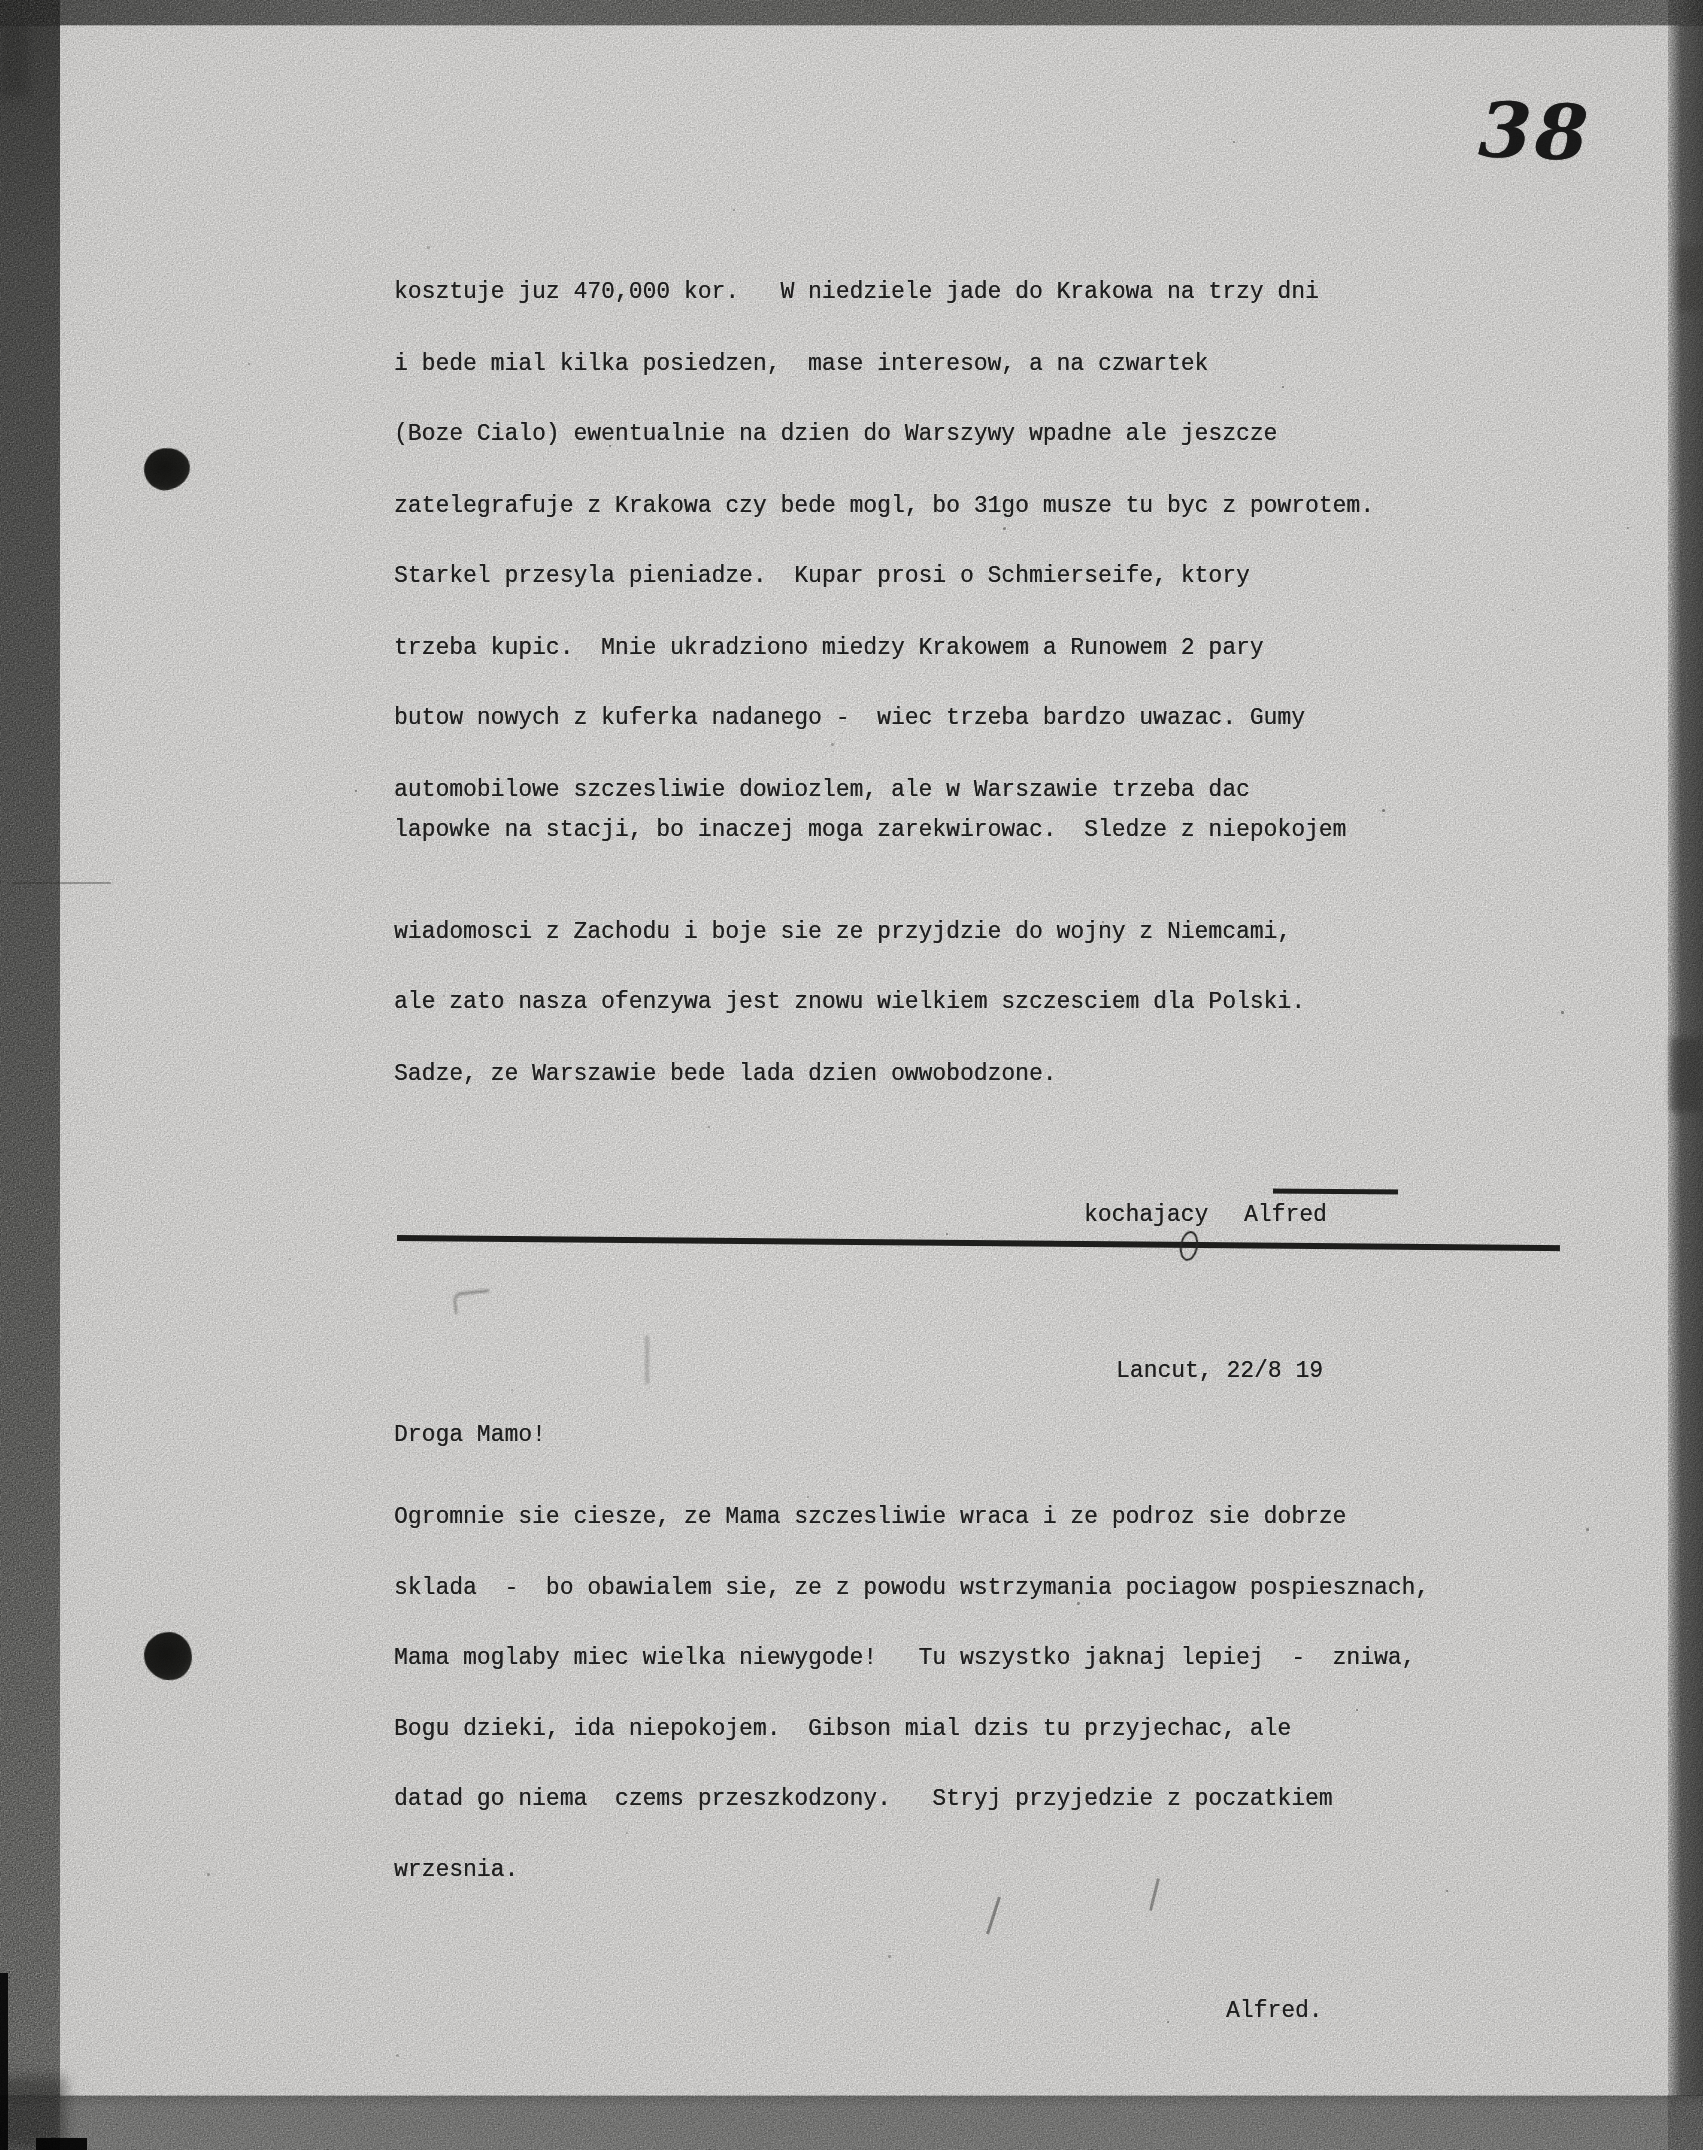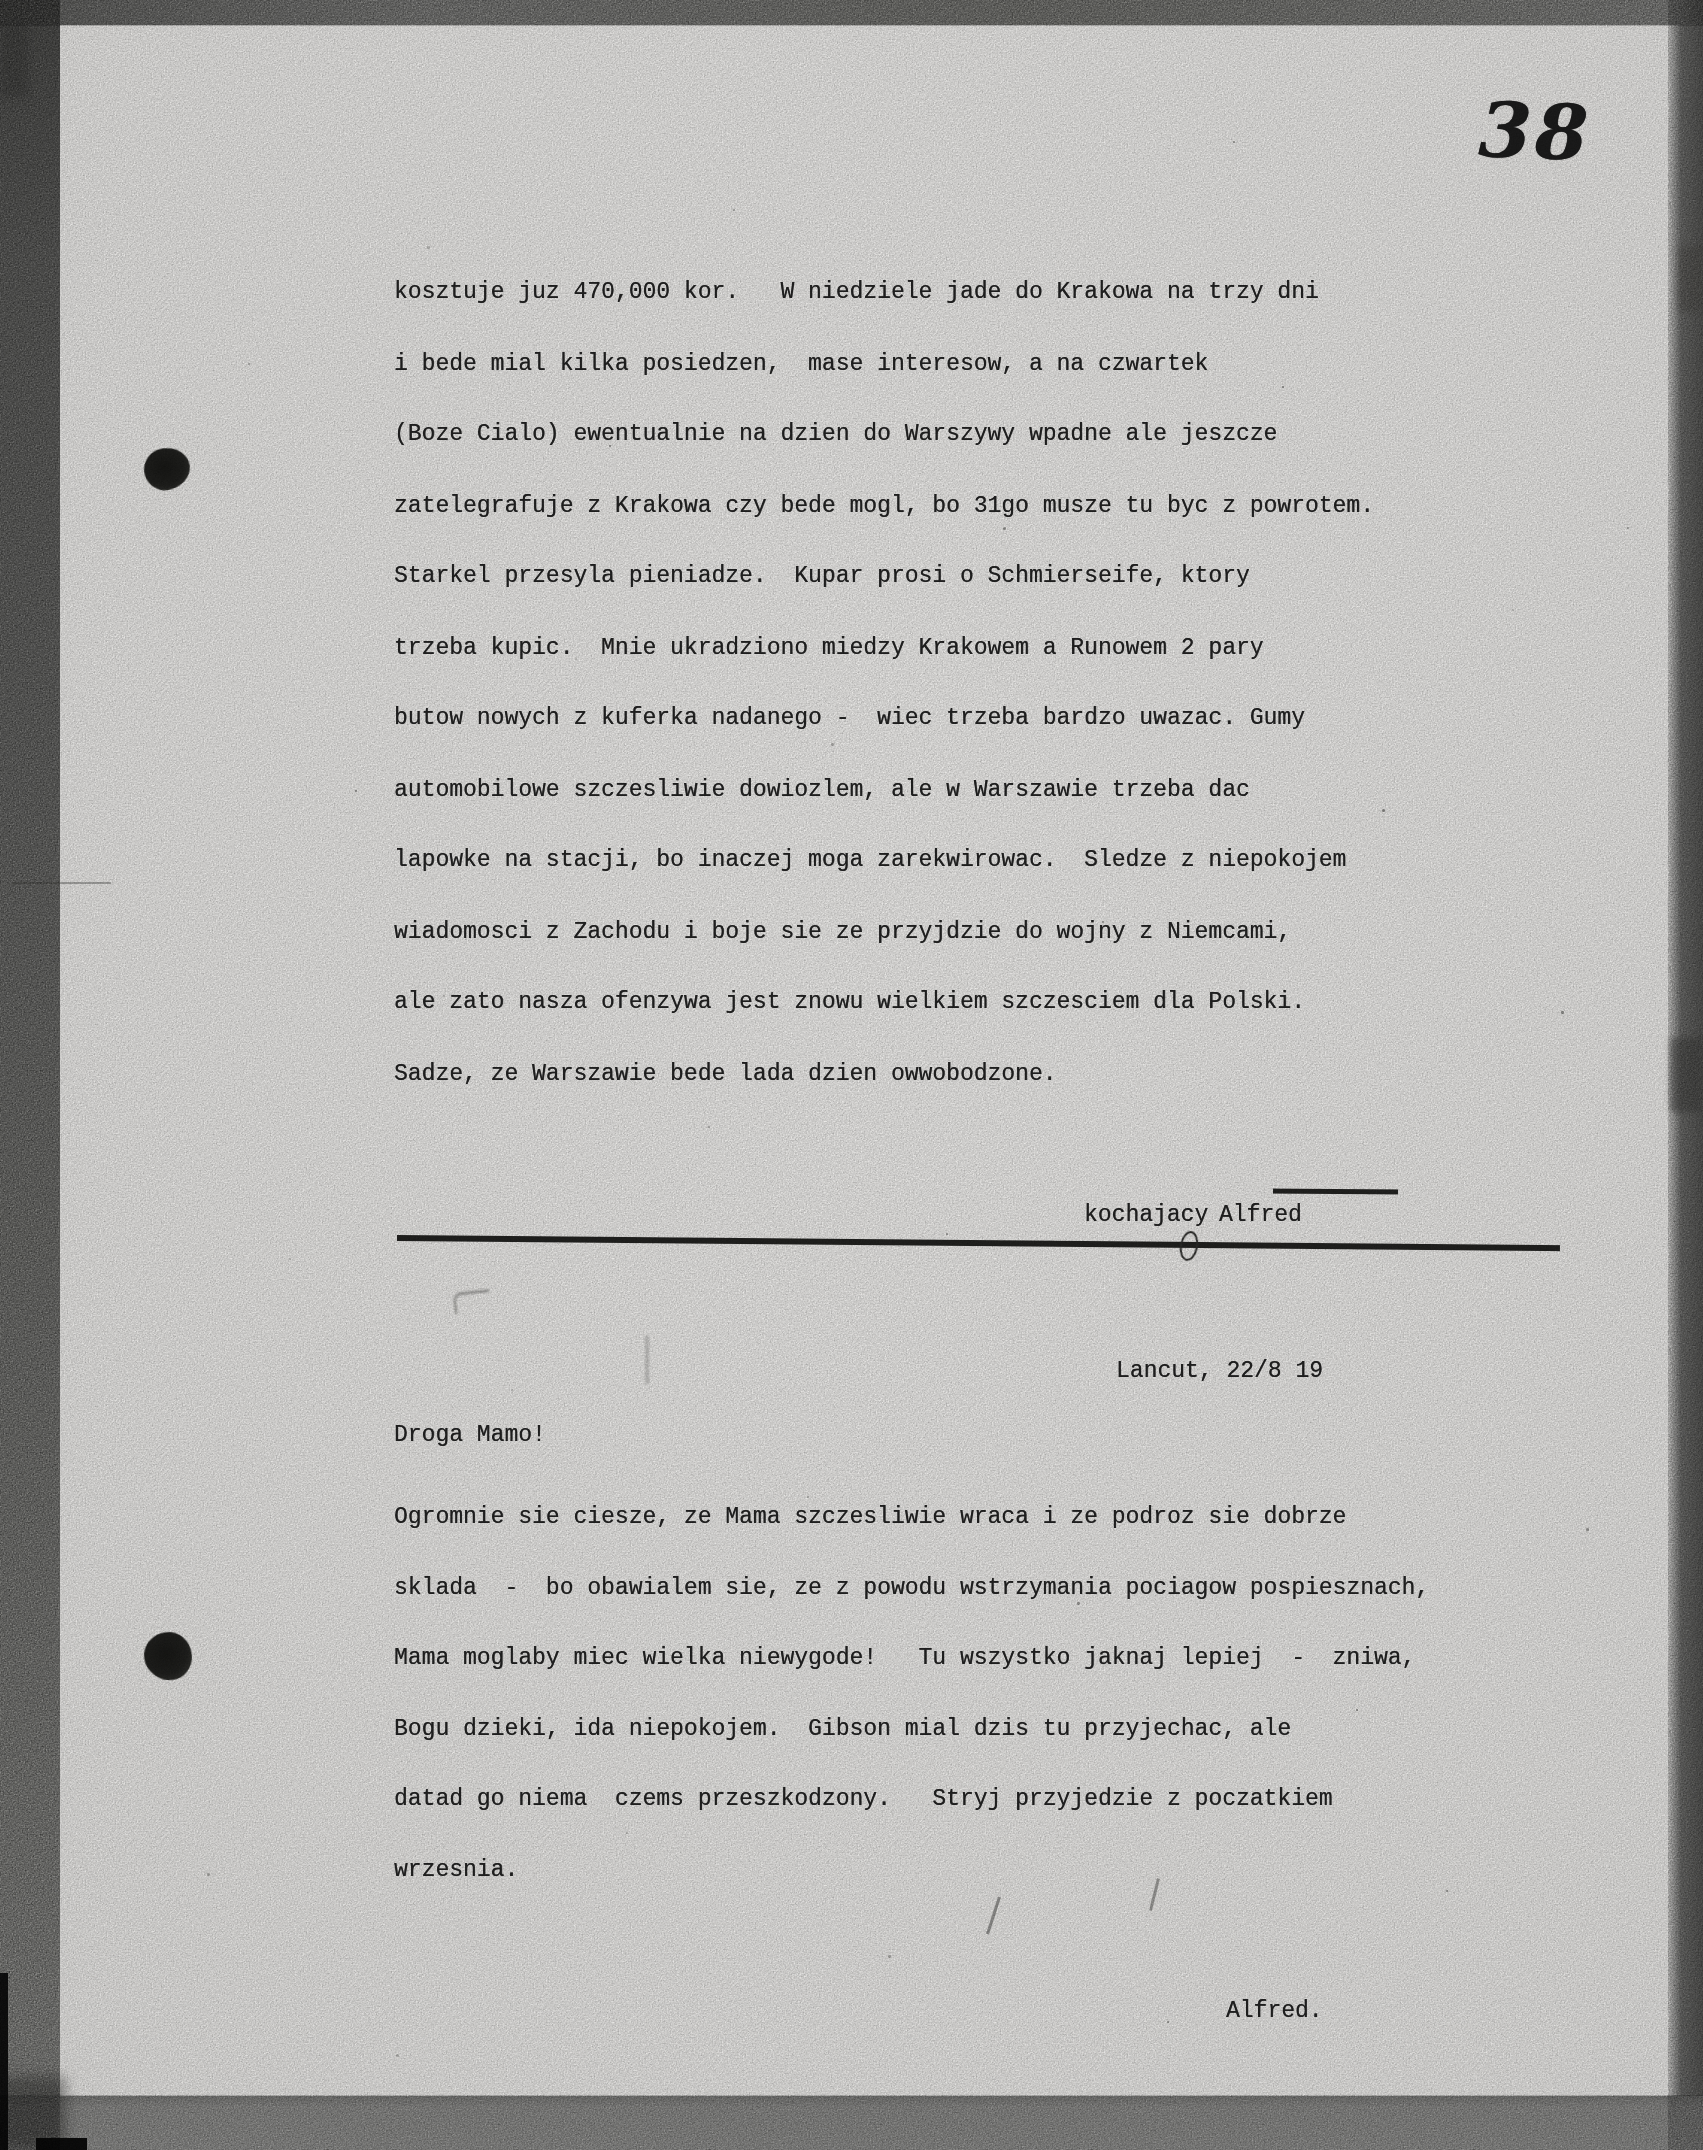--- a/index.html
+++ b/index.html
@@ -93,28 +93,28 @@
 
   <div id="letter1-lines">
       <div class="tw" style="left: 394px; top: 228px;">kosztuje juz 470,000 kor.   W niedziele jade do Krakowa na trzy dni</div>
       <div class="tw" style="left: 394px; top: 300px; text-align: right;">i bede mial kilka posiedzen,  mase interesow, a na czwartek</div>
       <div class="tw" style="left: 394px; top: 370px;">(Boze Cialo) ewentualnie na dzien do Warszywy wpadne ale jeszcze</div>
       <div class="tw" style="left: 394px; top: 442px;">zatelegrafuje z Krakowa czy bede mogl, bo 31go musze tu byc z powrotem.</div>
       <div class="tw" style="left: 394px; top: 512px;">Starkel przesyla pieniadze.  Kupar prosi o Schmierseife, ktory</div>
       <div class="tw" style="left: 394px; top: 584px;">trzeba kupic.  Mnie ukradziono miedzy Krakowem a Runowem 2 pary</div>
       <div class="tw" style="left: 394px; top: 654px;">butow nowych z kuferka nadanego -  wiec trzeba bardzo uwazac. Gumy</div>
       <div class="tw" style="left: 394px; top: 726px;">automobilowe szczesliwie dowiozlem, ale w Warszawie trzeba dac</div>
-      <div class="tw" style="left: 394px; top: 796px;">lapowke na stacji, bo inaczej moga zarekwirowac.  Sledze z niepokojem</div>
+      <div class="tw" style="left: 394px; top: 766px;">lapowke na stacji, bo inaczej moga zarekwirowac.  Sledze z niepokojem</div>
       <div class="tw" style="left: 394px; top: 868px;">wiadomosci z Zachodu i boje sie ze przyjdzie do wojny z Niemcami,</div>
       <div class="tw" style="left: 394px; top: 938px;">ale zato nasza ofenzywa jest znowu wielkiem szczesciem dla Polski.</div>
       <div class="tw" style="left: 394px; top: 1010px;">Sadze, ze Warszawie bede lada dzien owwobodzone.</div>
     </div>
 
   <div class="tw" style="left:1084px;top:1151px">kochajacy</div>
-  <div class="tw" style="left:1219px;top:1151px">Alfred</div>
+  <div class="tw" style="left:1244px;top:1151px">Alfred</div>
   <div id="signature1-underline"></div>
 
   <div id="divider-rule"></div>
   <div id="rule-loop-glyph"></div>
 
   <div class="tw" style="left:1116px;top:1307px">Lancut, 22/8 19</div>
   <div class="tw" style="left:394px;top:1371px">Droga Mamo!</div>
 
   <div id="letter2-lines">
       <div class="tw" style="left: 394px; top: 1453px;">Ogromnie sie ciesze, ze Mama szczesliwie wraca i ze podroz sie dobrze</div>

